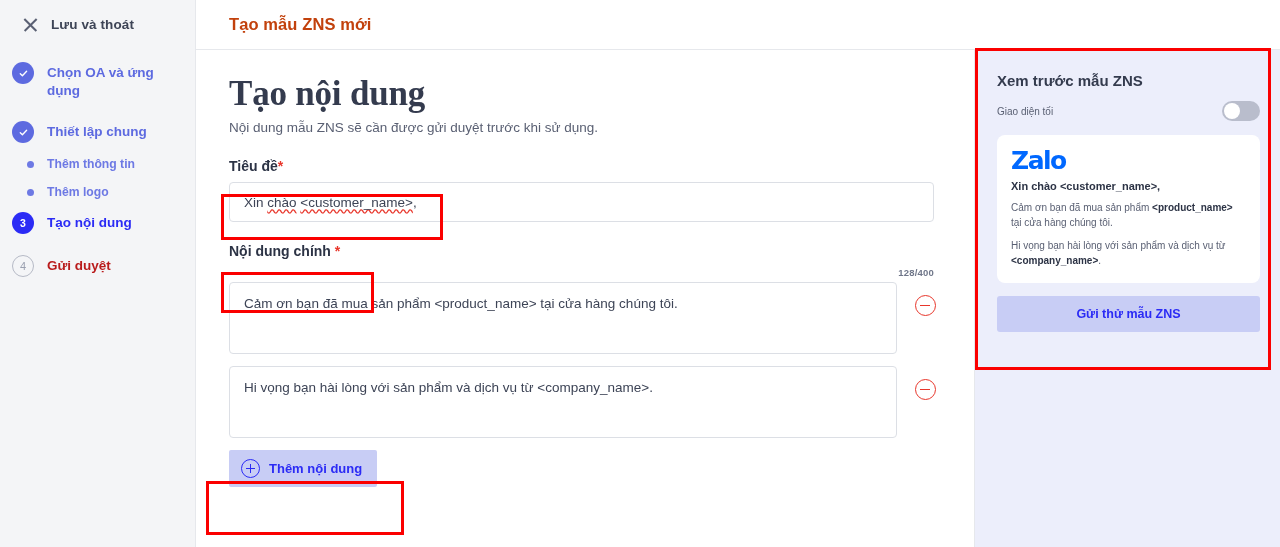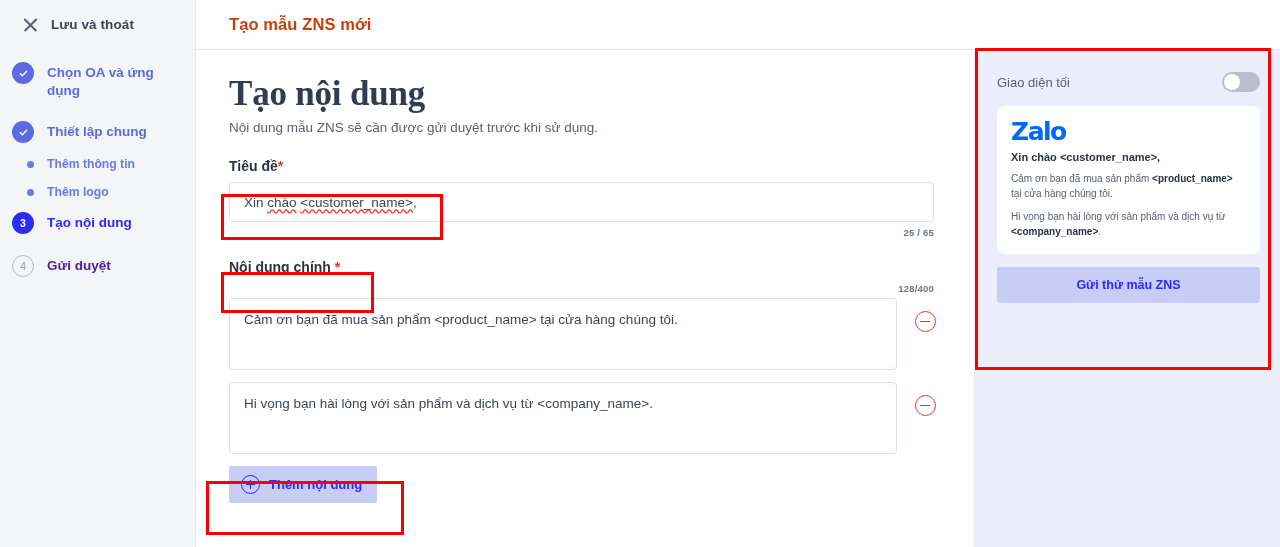--- a/index.html
+++ b/index.html
@@ -48,21 +48,21 @@
   }
   .circle.done { background:#5d6ae0; }
   .circle.done svg { display:block; }
   .circle.active { background:#2b2bf5; }
   .circle.todo {
     background:transparent; border:1.3px solid #b6bac6; color:#9aa0b0;
     font-weight:400; font-size:11px;
   }
   .step-label { font-size:13.5px; font-weight:700; line-height:1.35; color:#5d6ae0; padding-top:1px; }
   .step-label.active { color:#2b2bf5; }
-  .step-label.todo { color:#4c1d95; }
+  .step-label.todo { color:#b91c1c; }
 
   .substeps { margin-top:-8px; margin-bottom:12px; }
   .substep {
     display:flex; align-items:center; gap:13px;
     padding:0 14px 0 24px; margin-bottom:14px; cursor:pointer;
   }
   .dot { width:7px; height:7px; border-radius:50%; background:#6d79e4; flex:0 0 7px; margin-left:3px; }
   .substep-label { font-size:12.2px; font-weight:700; color:#6d79e4; }
 
   
@@ -151,21 +151,21 @@
 
   
   .preview-col {
     width:308px; flex:0 0 308px;
     background:#eceefb;
     border-left:1px solid #e6e8ec;
     padding:22px 22px 0 22px;
   }
   .preview-title { font-size:15px; font-weight:700; color:#343b4e; margin:0 0 12px 0; }
   .toggle-row { display:flex; align-items:center; justify-content:space-between; margin-bottom:14px; }
-  .toggle-label { font-size:13px; color:#5a6073;text-align:right; }
+  .toggle-label { font-size:10px; color:#5a6073;text-align:right; }
   .toggle {
     width:38px; height:20px; border-radius:10px; background:#b9bdcc;
     position:relative; cursor:pointer; flex:0 0 38px;
   }
   .toggle .knob {
     position:absolute; left:2px; top:2px;
     width:16px; height:16px; border-radius:50%; background:#fff;
   }
   .preview-card {
     background:#fff; border-radius:8px;
@@ -270,21 +270,20 @@
       <div class="form-col">
 
         <h1 class="page-title">Tạo nội dung</h1>
         <p class="page-sub">Nội dung mẫu ZNS sẽ cần được gửi duyệt trước khi sử dụng.</p>
 
         <div>
           <span class="field-label"><span>Tiêu đề</span><span class="req">*</span></span>
           <div class="text-input">
             <span><span>Xin </span><span class="misspell">chào</span> <span class="misspell">&lt;customer_name&gt;</span><span>,</span></span>
           </div>
-          <div class="counter">25 / 65</div>
         </div>
 
         <div class="block-gap"></div>
 
         <div>
           <span class="field-label"><span>Nội dung chính</span> <span class="req">*</span></span>
           <div class="counter tight">128/400</div>
 
           <div class="textarea-row">
             <div class="textarea">Cảm ơn bạn đã mua sản phẩm &lt;product_name&gt; tại cửa hàng chúng tôi.</div>
@@ -298,20 +297,21 @@
 
           <button class="add-btn">
             <span class="plus-icon"></span>
             <span class="add-btn-label">Thêm nội dung</span>
           </button>
         </div>
 
       </div>
 
       <aside class="preview-col">
+        <h2 class="preview-title">Xem trước mẫu ZNS</h2>
 
         <div class="toggle-row">
           <span class="toggle-label">Giao diện tối</span>
           <span class="toggle">
             <span class="knob"></span>
           </span>
         </div>
 
         <div class="preview-card">
           <div class="zalo-logo">Zalo</div>

